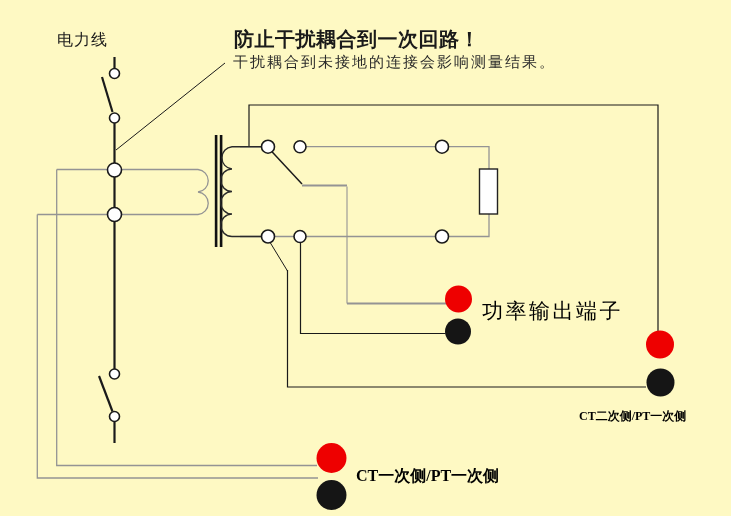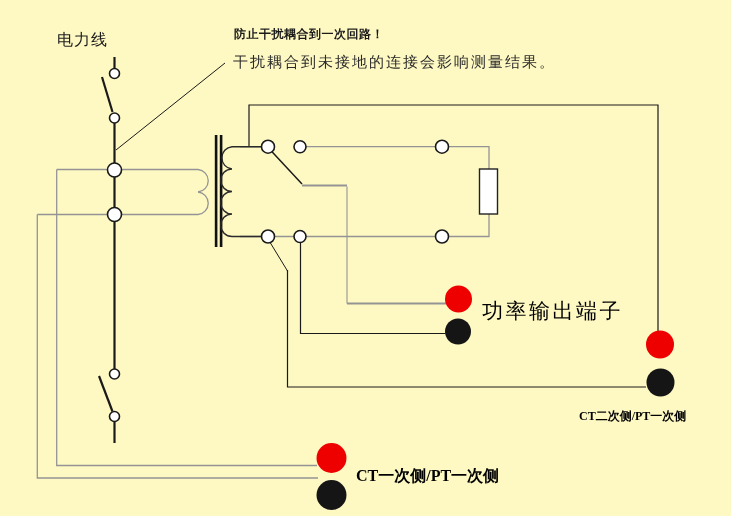--- a/index.html
+++ b/index.html
@@ -6,21 +6,21 @@
   .stage{
     position:relative;
     width:731px;height:516px;
     background:#fef9c3;
     overflow:hidden;
     font-family:"Liberation Serif","DejaVu Serif",serif;
   }
   .stage svg{position:absolute;left:0;top:0;}
   .lbl{position:absolute;white-space:nowrap;color:#1a1a1a;}
   .lbl-power-line{left:57px;top:30px;font-size:16px;letter-spacing:1px;}
-  .lbl-warn-title{left:234px;top:26px;font-size:12px;font-weight:bold;letter-spacing:0.5px;}
+  .lbl-warn-title{left:234px;top:26px;font-size:20px;font-weight:bold;letter-spacing:0.5px;}
   .lbl-warn-sub{left:233px;top:53px;font-size:15px;letter-spacing:2px;color:#2b2b2b;}
   .lbl-power-output{left:482px;top:297px;font-size:21px;letter-spacing:2.5px;color:#000;}
   .lbl-ct-secondary{left:579px;top:408px;font-size:12px;font-weight:bold;color:#000;}
   .lbl-ct-primary{left:356px;top:466px;font-size:16px;font-weight:bold;color:#000;}
 </style>
 </head>
 <body>
 
 <div class="stage">
 

